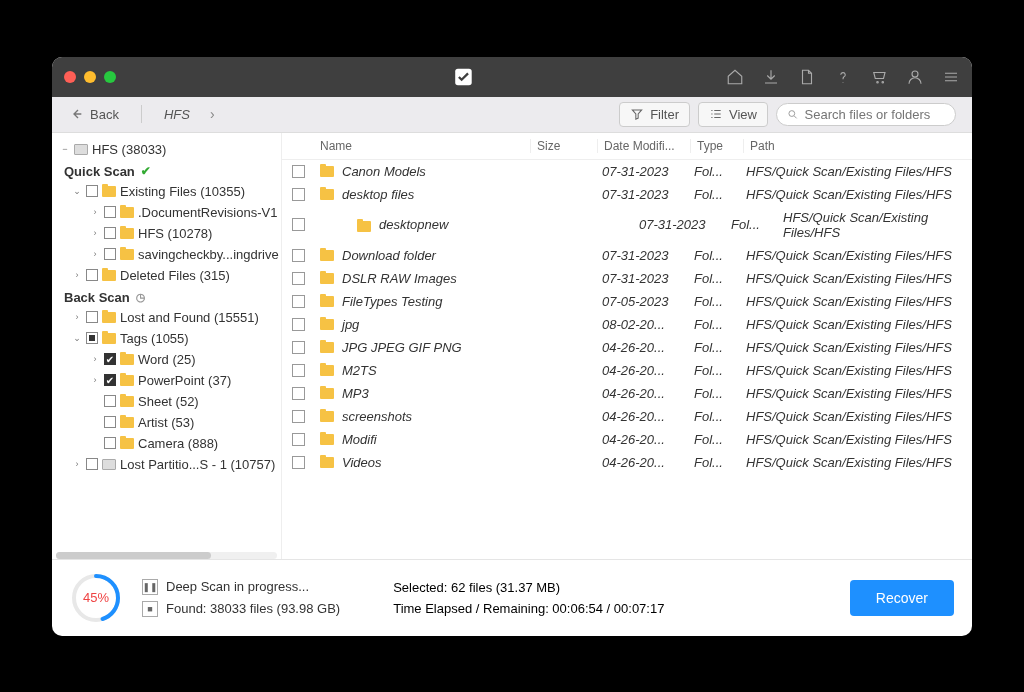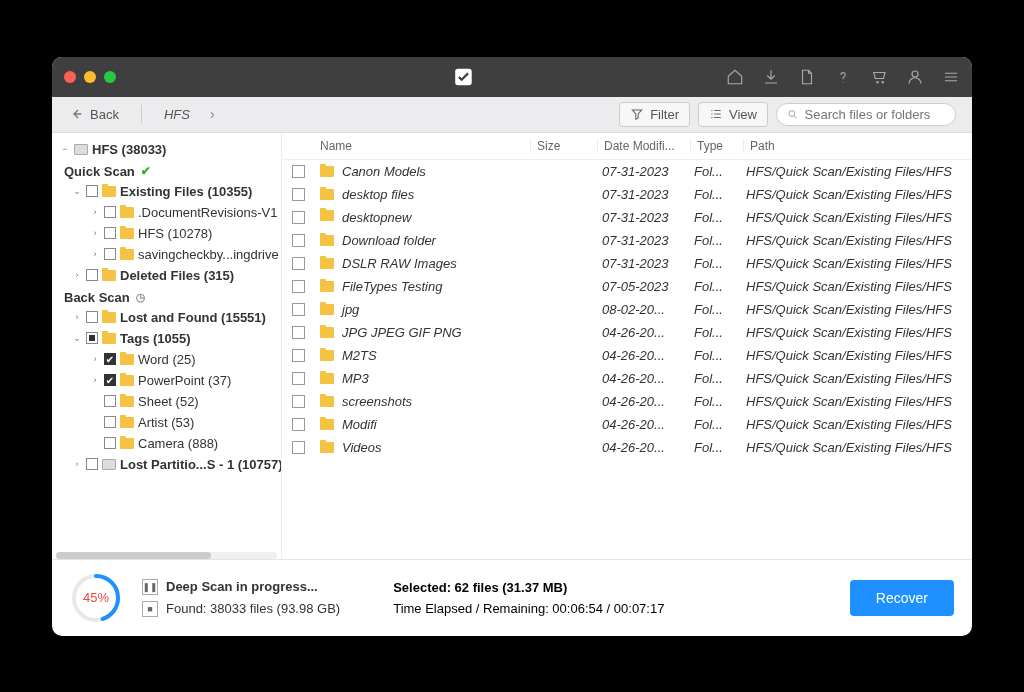--- a/index.html
+++ b/index.html
@@ -30,21 +30,21 @@
 .sidebar-inner { padding: 6px 0 0 8px; width: 290px; }
 .srow { display: flex; align-items: center; gap: 4px; padding: 3px 0; white-space: nowrap; }
 .srow .expand { width: 10px; color: #777; font-size: 9px; display:inline-flex; justify-content:center; cursor:pointer;}
 .srow .cb { width: 12px; height: 12px; border: 1px solid #888; background: #fff; display: inline-flex; align-items:center; justify-content:center; font-size:10px; color:#fff;}
 .srow .cb.checked { background:#333; border-color:#333;}
 .srow .cb.partial { background:#fff; border-color:#888;}
 .srow .cb.partial::after { content:""; width:6px; height:6px; background:#333;}
 .folder-ico { width:14px; height:11px; background:#f6c244; border-radius:1px; position:relative; display:inline-block;}
 .folder-ico::before { content:""; position:absolute; top:-2px; left:0; width:6px; height:3px; background:#f6c244; border-radius:1px 1px 0 0;}
 .disk-ico { width:14px; height:11px; background:#ddd; border:1px solid #aaa; border-radius:1px; display:inline-block; position:relative;}
-.bold { font-weight: 700; }
+.bold { font-weight: 400; }
 .section-head { font-weight: 700; padding: 4px 0 2px 0; display:flex; align-items:center; gap:6px;}
 .check-green { color: #3a3; font-size: 12px;}
 .clock { color:#999; font-size:11px;}
 .scrollbar-h { position:absolute; bottom:0; left:4px; right:4px; height:7px; background:#f0f0f0; border-radius:4px;}
 .scrollbar-h .thumb { width:70%; height:100%; background:#ccc; border-radius:4px;}
 .content { flex: 1; display: flex; flex-direction: column; }
 .cheader { display: flex; border-bottom: 1px solid #eee; font-size: 12px; color: #666; padding: 6px 10px; gap:0;}
 .col-cb { width: 28px; }
 .col-name { width: 210px; }
 .col-size { width: 60px; }
@@ -284,21 +284,21 @@
     <div class="col-size"></div>
     <div style="width:6px"></div>
     <div class="col-date">07-31-2023</div>
     <div style="width:6px"></div>
     <div class="col-type">Fol...</div>
     <div style="width:6px"></div>
     <div class="col-path">HFS/Quick Scan/Existing Files/HFS</div>
           </div>
           <div class="frow">
             <span class="cb"></span>
-    <div class="col-name" style="display:flex;align-items:flex-start;gap:8px;">
+    <div class="col-name" style="display:flex;align-items:flex-end;gap:8px;margin-left:37px;">
       <span class="folder-ico"></span>
       <span>desktopnew</span>
     </div>
     <div style="width:6px"></div>
     <div class="col-size"></div>
     <div style="width:6px"></div>
     <div class="col-date">07-31-2023</div>
     <div style="width:6px"></div>
     <div class="col-type">Fol...</div>
     <div style="width:6px"></div>

